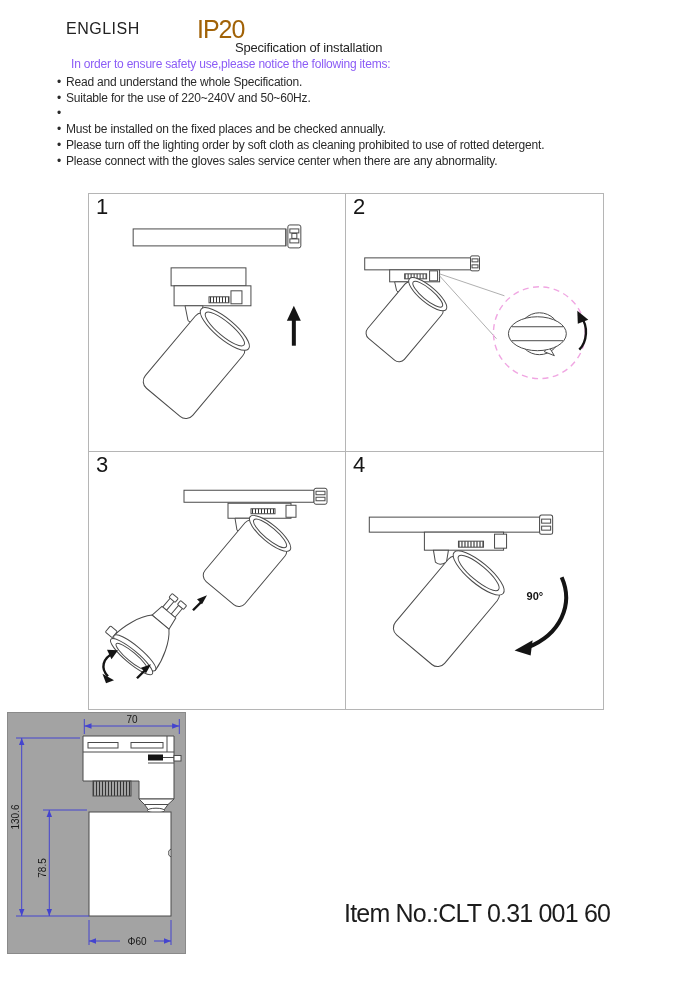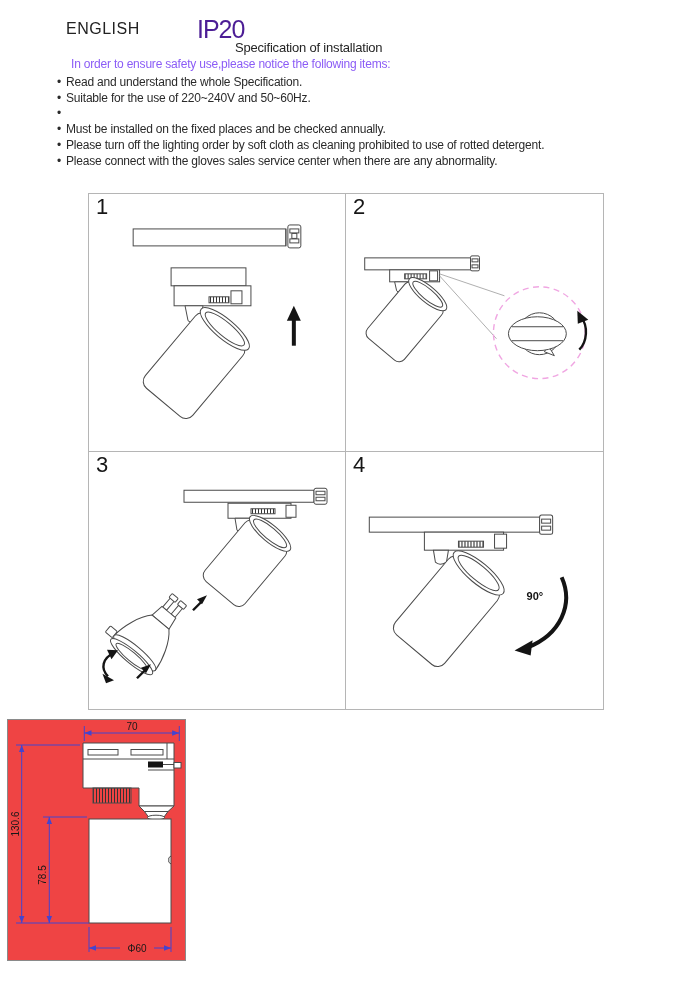--- a/index.html
+++ b/index.html
@@ -1,34 +1,34 @@
 <!DOCTYPE html>
 <html><head>
 <meta charset="utf-8">
 <style>
   html,body{margin:0;padding:0;background:#fff;}
   .page{position:relative;width:690px;height:1000px;background:#fff;overflow:hidden;
         font-family:"Liberation Sans",sans-serif;color:#2a2a2a;}
   .abs{position:absolute;}
   .hdr-lang{left:66px;top:20px;font-size:16px;letter-spacing:.5px;color:#222;text-align:center;}
-  .hdr-ip{left:197px;top:15px;font-size:25px;letter-spacing:-1px;color:#4c1d95;}
+  .hdr-ip{left:197px;top:15px;font-size:25px;letter-spacing:-1px;color:#a16207;}
   .hdr-sub{left:235px;top:40px;font-size:13px;letter-spacing:-.2px;color:#242424;}
   .intro{left:71px;top:57px;font-size:12px;letter-spacing:-.2px;color:#8b5cf6;}
   .notes{left:57px;top:75px;margin:0;padding:0;list-style:none;font-size:12px;letter-spacing:-.2px;}
   .notes li{display:flex;line-height:15.7px;white-space:nowrap;}
   .notes .b{width:9px;flex:0 0 9px;}
   .grid{left:88px;top:193px;width:514px;height:515px;display:grid;
         grid-template-columns:1fr 1fr;grid-template-rows:1fr 1fr;
         border:1px solid #b5b5b5;background:#fff;}
   .cell{position:relative;}
   .cell.br{border-right:1px solid #b5b5b5;}
   .cell.bb{border-bottom:1px solid #b5b5b5;}
   .cell svg{position:absolute;left:0;top:0;width:100%;height:100%;}
   .num{position:absolute;left:7px;top:0px;font-size:22px;color:#161616;z-index:2;}
-  .dimbox{left:7px;top:712px;width:177px;height:240px;border:1.5px solid #8a8a8a;background:#ef4444;margin-top:7px;}
+  .dimbox{left:7px;top:712px;width:177px;height:240px;border:1.5px solid #8a8a8a;background:#a3a3a3;}
   .itemno{left:344px;top:899px;font-size:25px;letter-spacing:-.8px;color:#1c1c1c;white-space:nowrap;}
   
   .s{stroke:#4a4a4a;stroke-width:1;fill:#fff;}
   .sn{stroke:#4a4a4a;stroke-width:1;fill:none;}
   .thin{stroke:#9a9a9a;stroke-width:.8;fill:none;}
   .blk{fill:#141414;stroke:none;}
   .arr{stroke:#141414;fill:none;}
   .dim{stroke:#4444cf;stroke-width:1;fill:none;}
   .dimt{fill:#181818;font-size:10px;font-family:"Liberation Sans",sans-serif;}
   .pink{stroke:#f0a6e2;stroke-width:1.4;fill:none;stroke-dasharray:6 4.5;}
@@ -265,14 +265,15 @@
       <g>
         <line class="dim" x1="81" y1="207" x2="81" y2="232"></line>
         <line class="dim" x1="163" y1="207" x2="163" y2="232"></line>
         <line class="dim" x1="81" y1="228" x2="112" y2="228" marker-start="url(#dma)"></line>
         <line class="dim" x1="146" y1="228" x2="163" y2="228" marker-end="url(#dma)"></line>
         <text class="dimt" x="129" y="231.5" text-anchor="middle">Φ60</text>
       </g>
     </svg>
   </div>
 
+  <div class="abs itemno">Item No.:CLT 0.31 001 60</div>
 
 </div>
 
 </body></html>

